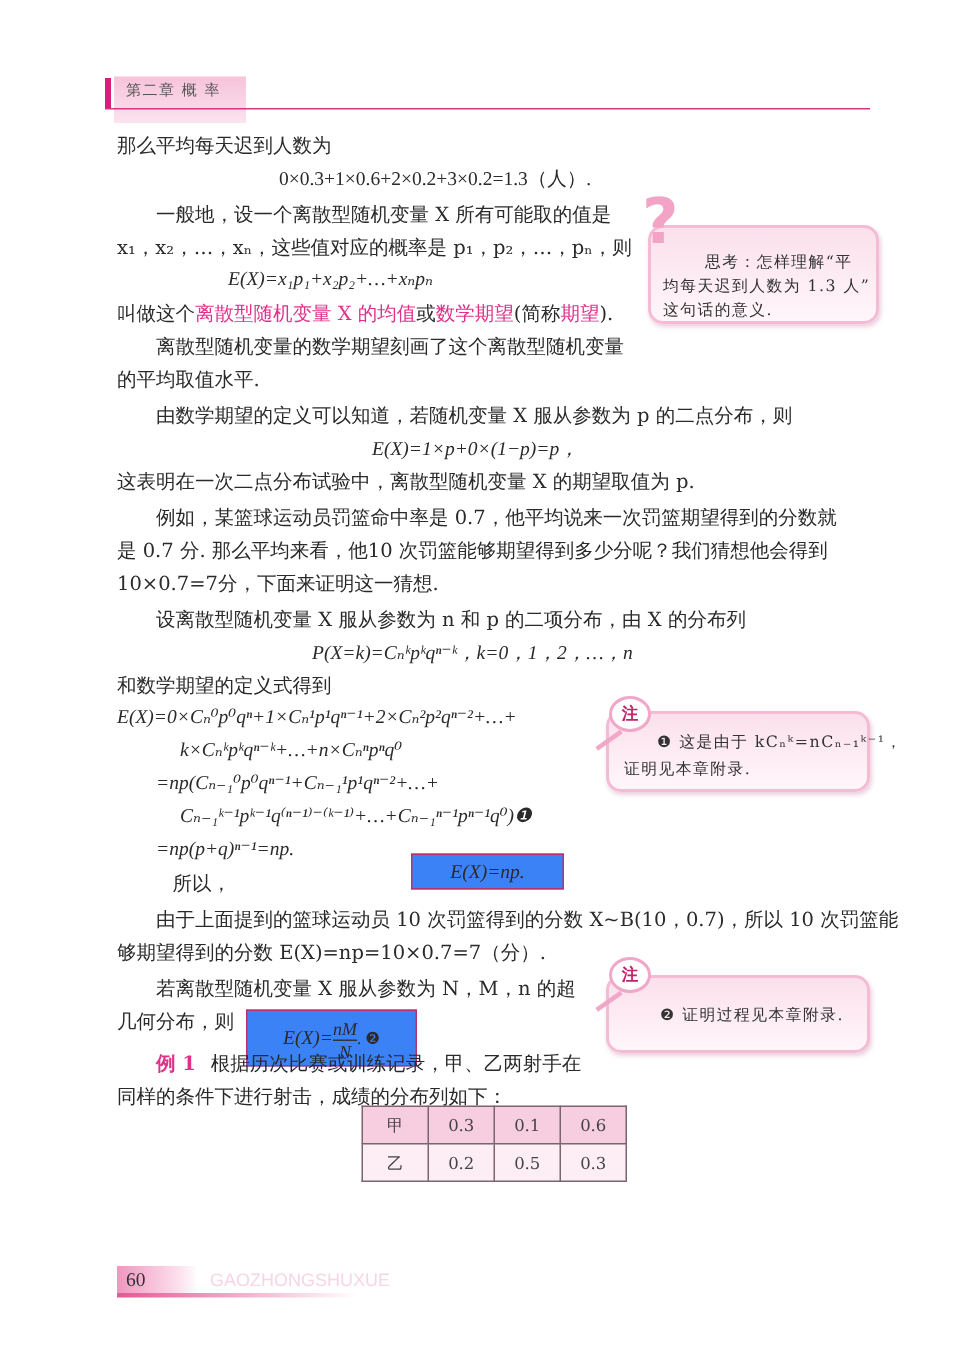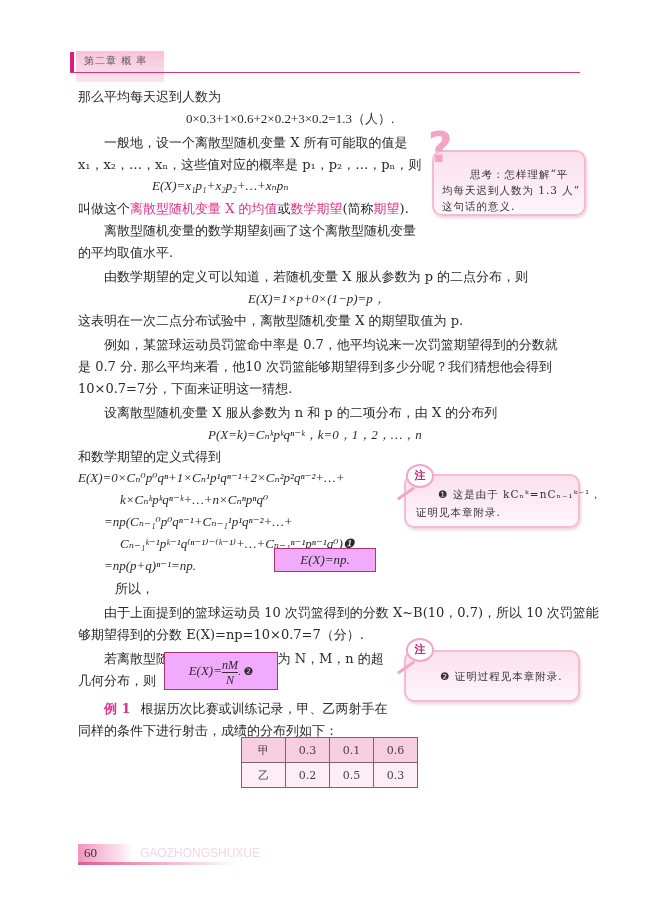--- a/index.html
+++ b/index.html
@@ -13,21 +13,21 @@
                 background:linear-gradient(#f7c3da,#fbe3ee); font-size:10px; color:#555; line-height:20px; padding-left:8px; letter-spacing:1px; }
   .header-line { position:absolute; left:70px; top:72px; width:510px; height:1px; background:#d8337f; }
   .callout { position:absolute; border:2px solid #f3bcd4; border-radius:10px;
              background:linear-gradient(#fbe0ec,#fff6fa); box-shadow:1px 2px 3px rgba(200,120,160,0.35); }
   .callout-text { position:absolute; font-size:10.5px; color:#333; letter-spacing:1px; }
   .q-icon { position:absolute; left:428px; top:128px; width:26px; height:40px;
             font-size:42px; color:#f2a3c6; font-family:"DejaVu Sans",sans-serif; font-weight:bold; line-height:40px; }
   .note-badge { position:absolute; width:24px; height:20px; border:2px solid #f1a7c8; border-radius:50%;
                 background:#fff; font-size:11px; color:#c0246c; text-align:center; line-height:20px; font-weight:bold; }
   .note-handle { position:absolute; width:20px; height:3px; background:#f1a7c8; transform:rotate(-35deg); }
-  .formula-box { position:absolute; border:1.5px solid #b8306e; background:#f0abfc; text-align:center; }
+  .formula-box { position:absolute; border:1.5px solid #b8306e; background:#3b82f6; text-align:center;margin-top:21px; }
   table.dist { position:absolute; left:241px; top:737px; border-collapse:collapse; font-size:11px; }
   table.dist td { border:1px solid #7a6470; width:41px; height:22px; text-align:center; color:#444; background:#fdeef5; }
   table.dist tr:first-child td { background:#f7cde0; }
   .footer-num { position:absolute; left:78px; top:844px; width:48px; height:18px;
                 background:linear-gradient(90deg,#f196bf,#fde4ef 80%,#fff); font-family:Liberation Serif, serif; font-size:13px; color:#333; padding-left:6px; line-height:18px; }
   .footer-line { position:absolute; left:78px; top:862px; width:160px; height:3px; background:linear-gradient(90deg,#e05a96,#fff); }
   .footer-brand { position:absolute; left:140px; top:846px; font-family:"Liberation Sans",sans-serif; font-size:12px; color:#f5d6e4; letter-spacing:0px; }
 </style>
 </head>
 <body>

